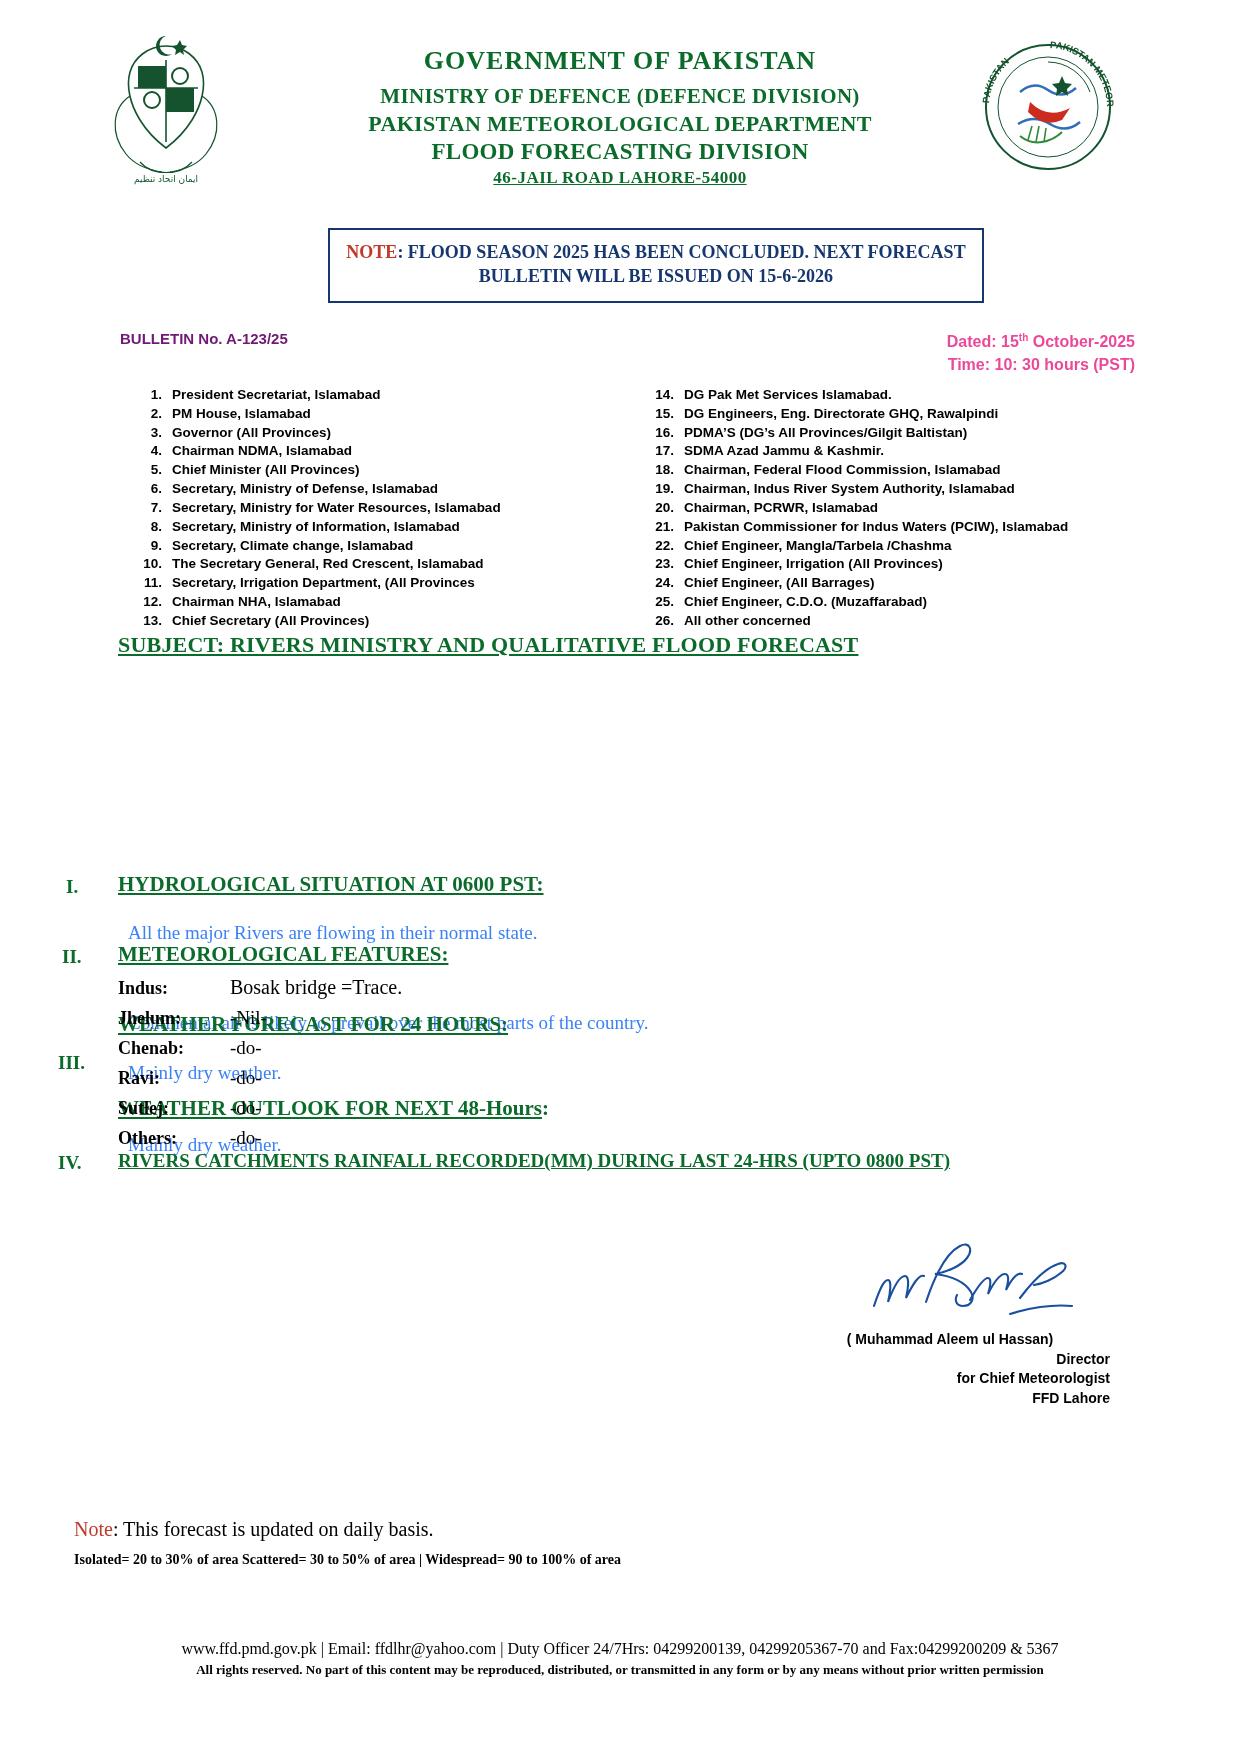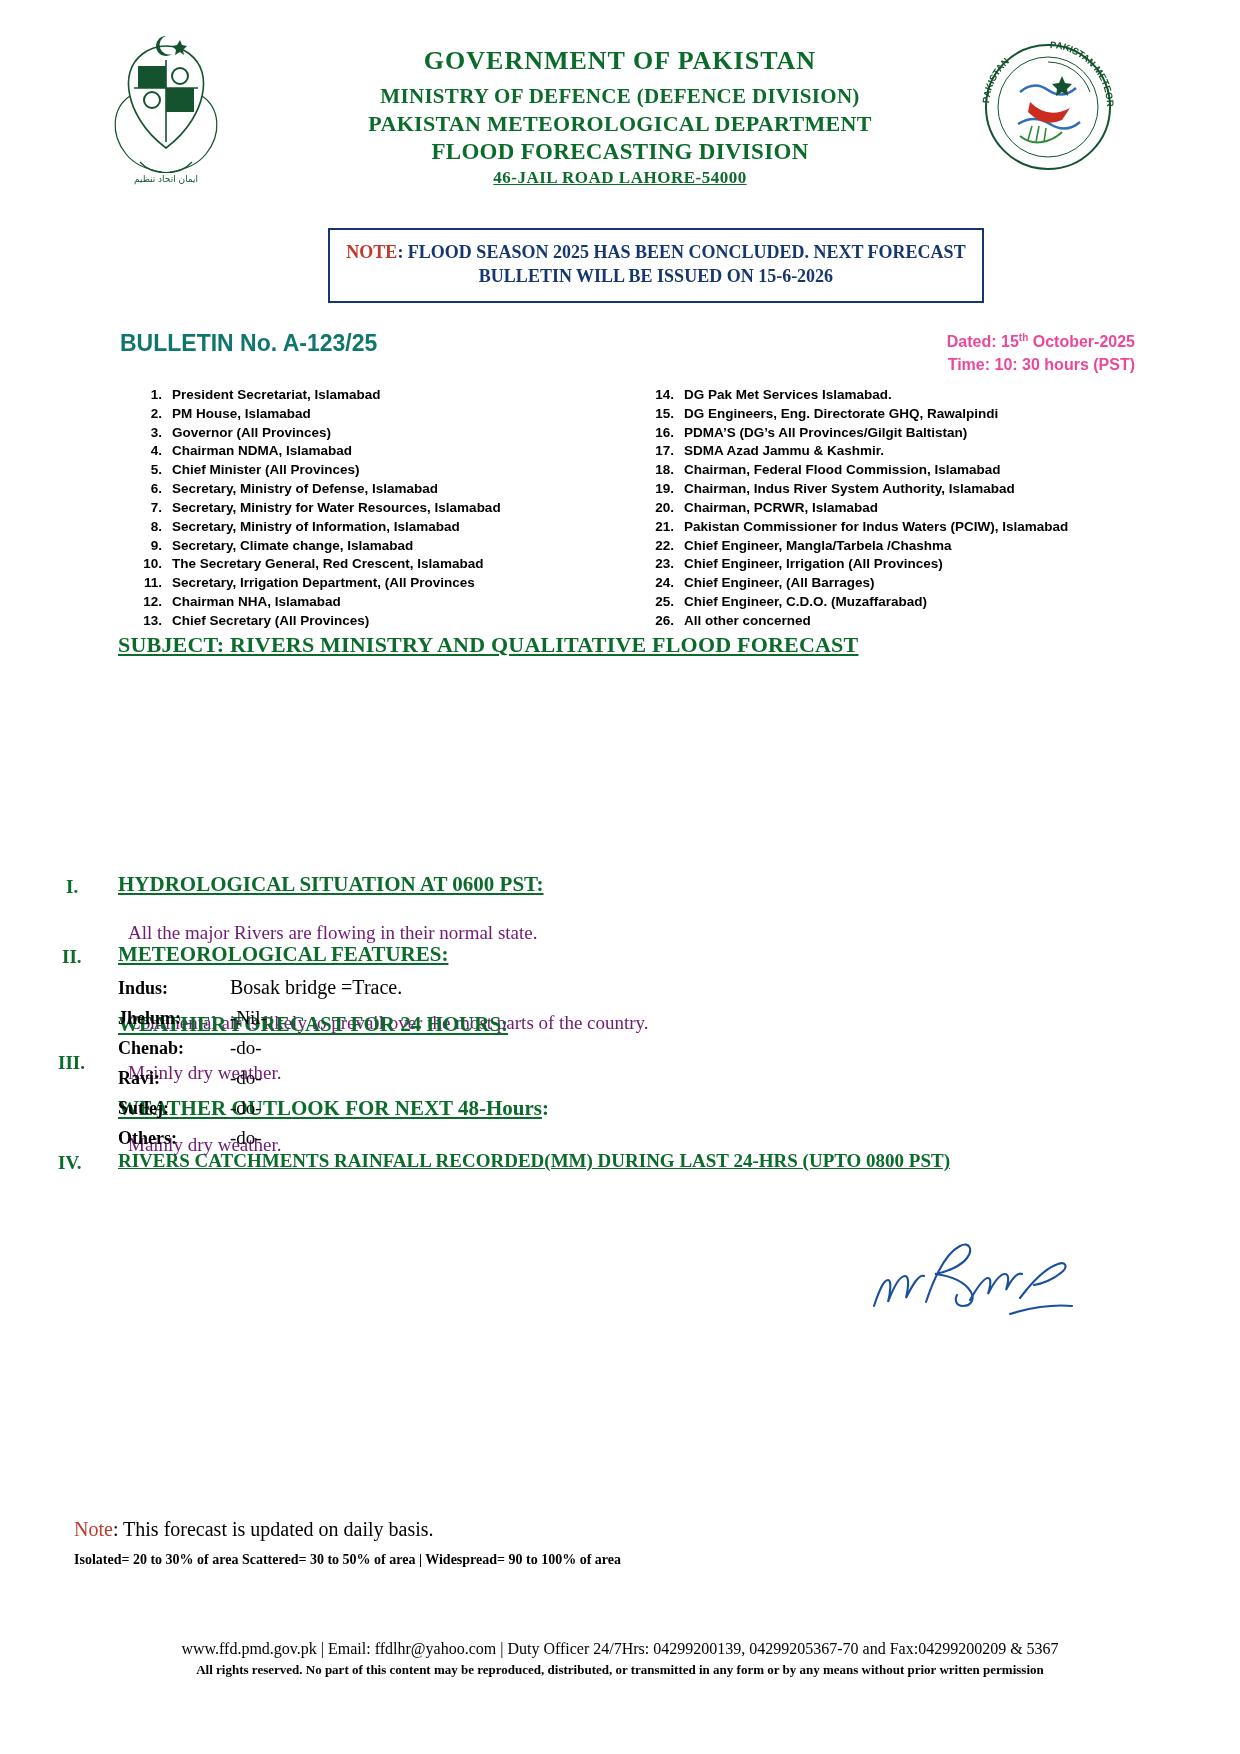--- a/index.html
+++ b/index.html
@@ -88,22 +88,22 @@
     left: 0; right: 0;
     top: 330px;
     height: 60px;
   }
   .bulletin-no {
     position: absolute;
     left: 120px;
     top: 0;
     font-family: "Liberation Sans", sans-serif;
     font-weight: bold;
-    font-size: 23px;
-    color: #0f766e;
+    font-size: 15px;
+    color: #701a75;
   }
   .dated-block {
     position: absolute;
     right: 105px;
     top: 0;
     text-align: right;
     font-family: "Liberation Sans", sans-serif;
     font-weight: bold;
     font-size: 16px;
     color: #ec4899;
@@ -164,21 +164,21 @@
   .sec-title {
     position: absolute;
     font-weight: bold;
     font-size: 21px;
     color: #0b6b2a;
     text-decoration: underline;
   }
   .sec-body {
     position: absolute;
     font-size: 19px;
-    color: #701a75;
+    color: #3b82f6;
   }
 
   
   .rain-table {
     position: absolute;
     left: 118px;
     top: 976px;
     width: 700px;
   }
   .rain-row {
@@ -501,20 +501,26 @@
       <svg width="240" height="90" viewBox="0 0 240 90">
         <g fill="none" stroke="#1a4fa0" stroke-width="2.1" stroke-linecap="round">
           <path d="M14 66 c6 -18 10 -26 14 -26 c4 0 2 14 0 22 c6 -16 12 -26 17 -26 c5 0 3 14 1 22 c7 -14 13 -24 18 -22"></path>
           <path d="M66 62 c10 -30 22 -50 34 -56 c10 -5 13 4 7 12 c-6 8 -20 14 -32 16 c16 2 30 8 36 18 c4 7 0 14 -8 14 c-6 0 -9 -5 -6 -11"></path>
           <path d="M110 60 c8 -14 14 -22 18 -22 c4 0 2 10 0 16 c6 -12 12 -20 17 -20 c5 0 3 10 1 16 c6 -12 12 -18 16 -16"></path>
           <path d="M160 58 c12 -16 26 -30 38 -34 c8 -3 10 3 4 8 c-8 7 -20 12 -28 13"></path>
           <path d="M150 74 c18 -6 42 -10 62 -8"></path>
         </g>
       </svg>
     </div>
+    <div class="sig-lines">
+      <div class="name">( Muhammad Aleem ul Hassan)</div>
+      <div>Director</div>
+      <div>for Chief Meteorologist</div>
+      <div>FFD Lahore</div>
+    </div>
   </div>
 
   <div class="bottom-note">
     <span class="lbl">Note</span><span>: This forecast is updated on daily basis.</span>
   </div>
   <div class="legend">Isolated= 20 to 30% of area Scattered= 30 to 50% of area | Widespread= 90 to 100% of area</div>
 
   <div class="footer">
     <div class="f1">www.ffd.pmd.gov.pk | Email: ffdlhr@yahoo.com | Duty Officer 24/7Hrs: 04299200139, 04299205367-70 and Fax:04299200209 &amp; 5367</div>
     <div class="f2">All rights reserved. No part of this content may be reproduced, distributed, or transmitted in any form or by any means without prior written permission</div>

